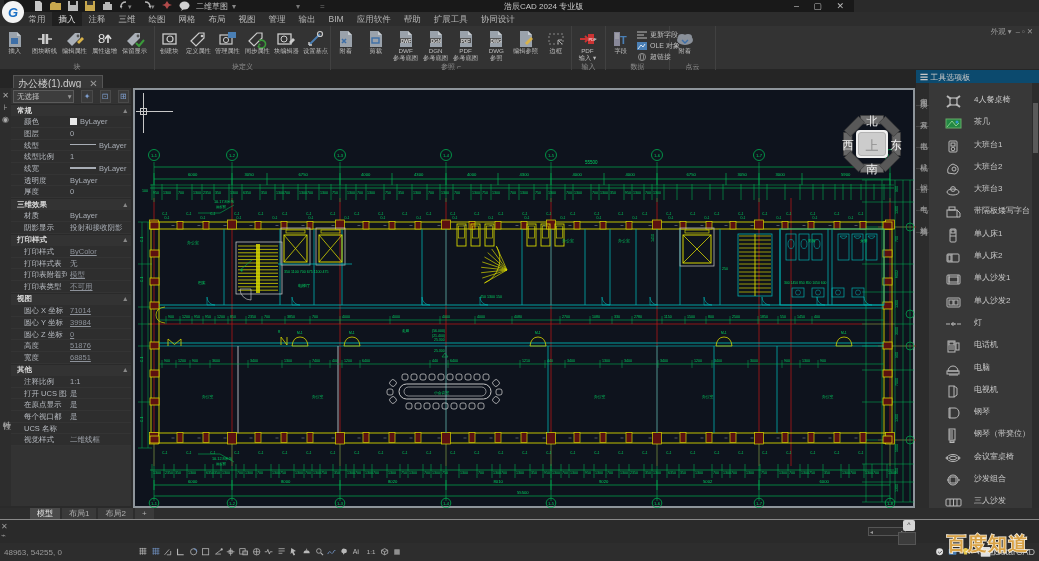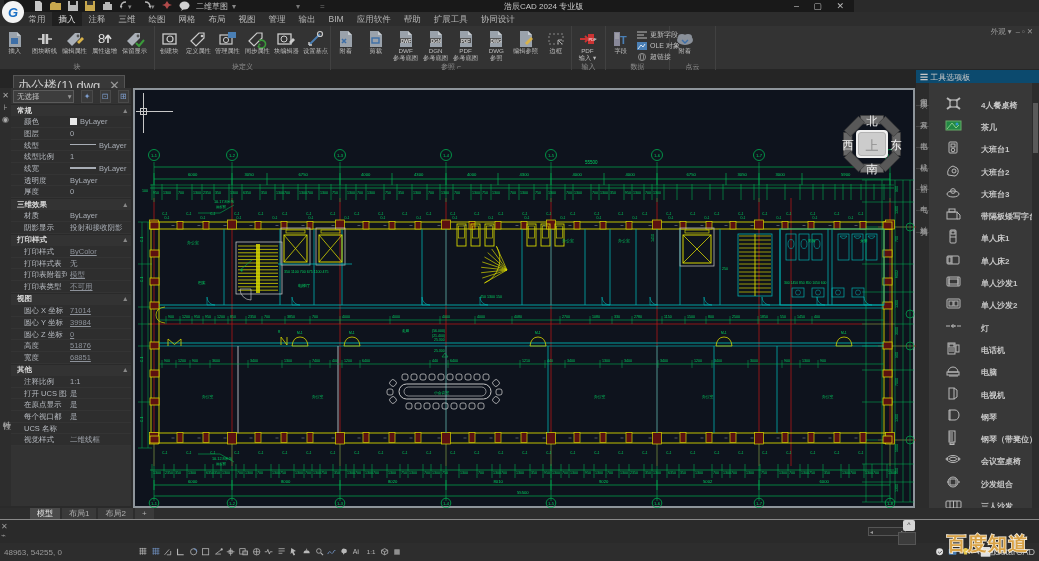--- a/index.html
+++ b/index.html
@@ -20,21 +20,21 @@
 #ribbon { position:absolute; left:0; top:26px; width:1039px; height:44px; background:#333333; border-bottom:1px solid #262626; display:flex; }
 .rgroup { position:relative; height:44px; border-right:1px solid #414141; display:flex; align-items:flex-start; padding-top:2px; }
 .ricon { width:30px; display:flex; flex-direction:column; align-items:center; margin-top:1px; }
 .rimg { height:19px; }
 .rlab { color:#bdbdbd; font-size:6.8px; line-height:6.8px; text-align:center; margin-top:0px; white-space:nowrap; transform:scale(0.92); }
 .rgl { position:absolute; bottom:0.5px; left:0; right:0; text-align:center; color:#8f8f8f; font-size:7px; line-height:7px; }
 .rmini { display:flex; flex-direction:column; justify-content:flex-start; gap:1px; margin-top:2px; }
 .rminirow { color:#c0c0c0; font-size:7px; display:flex; align-items:center; gap:2px; white-space:nowrap; }
 
 #doctabs { position:absolute; left:0; top:70px; width:916px; height:18px; background:#252525; }
-.dtab { position:absolute; left:13px; top:5px; height:13px; background:#383838; color:#cccccc; font-size:13px; padding:1px 4px; border:1px solid #555; border-bottom:none; }
+.dtab { position:absolute; left:13px; top:5px; height:13px; background:#383838; color:#cccccc; font-size:10px; padding:1px 4px; border:1px solid #555; border-bottom:none; }
 .dtab .x { color:#999; margin-left:5px; }
 
 #propstrip { position:absolute; left:0; top:88px; width:11px; height:418px; background:#2d2d2d; color:#aaa; }
 #propstrip .ic { font-size:8px; text-align:center; margin-top:3px; }
 #propstrip .vt { writing-mode:vertical-rl; font-size:8px; color:#b0b0b0; margin:290px auto 0; letter-spacing:2px; }
 #props { position:absolute; left:11px; top:88px; width:120px; height:418px; background:#333333; font-size:7.5px; color:#b6bac0; }
 #propsel { display:flex; align-items:center; height:16px; padding:1px 2px; gap:7px; }
 #propsel .combo { width:72px; height:13px; background:#3d3d3d; border:1px solid #5a5a5a; color:#c5c5c5; font-size:7.5px; padding:1px 3px; position:relative; }
 #propsel .combo:after { content:"▾"; position:absolute; right:2px; top:1px; color:#999; }
 #propsel .pbtn { width:13px; height:13px; border:1px solid #4a4a4a; background:#3a3a3a; color:#7f9fd0; font-size:8px; text-align:center; line-height:12px; }
@@ -54,21 +54,21 @@
 
 .cross-h { position:absolute; left:1px; top:21px; width:37px; height:1px; background:#c8c8c8; }
 .cross-v { position:absolute; left:8px; top:3px; width:1px; height:40px; background:#c8c8c8; }
 .cross-box { position:absolute; left:5px; top:18px; width:7px; height:7px; border:1px solid #c8c8c8; }
 
 #palette { position:absolute; left:916px; top:70px; width:123px; height:475px; background:#333333; }
 #palhead { height:13px; color:#c8c8c8; font-size:8px; padding:2px 4px; background:#0c4a6e; }
 #paltabs { position:absolute; left:0; top:13px; width:13px; bottom:0; background:#2c2c2c; }
 .ptab { writing-mode:vertical-rl; color:#9a9a9a; font-size:7.5px; padding:9px 2.5px; border-bottom:1px solid #454545; letter-spacing:1px; }
 #palitems { position:absolute; left:13px; top:13px; right:7px; bottom:0; background:#383838; overflow:hidden; padding-top:11px; }
-.pitem { display:flex; align-items:center; height:22.3px; padding-left:16px; gap:19px;font-weight:bold; }
+.pitem { display:flex; height:22.3px; padding-left:16px; gap:12px; }
 .plabel { color:#c8c8c8; font-size:8px; white-space:nowrap; }
 #palscroll { position:absolute; right:0; top:13px; width:7px; bottom:0; background:#2c2c2c; }
 #palthumb { position:absolute; right:1px; top:20px; width:5px; height:50px; background:#5a5a5a; }
 
 #laytabs { position:absolute; left:0; top:508px; width:1039px; height:11px; background:#2d2d2d; display:flex; align-items:center; padding-left:30px; gap:2px; }
 .ltab { color:#b0b0b0; font-size:8px; padding:0 7px; height:11px; line-height:11px; background:#3a3a3a; }
 .ltab.active { background:#4a4a4a; color:#e8e8e8; }
 
 #cmdline { position:absolute; left:0; top:519px; width:1039px; height:24px; background:#2a2a2a; border-top:1px solid #888; }
 #cmdbox { position:absolute; left:13px; top:1px; width:890px; height:22px; background:#232323; border:1px solid #444; color:#c8c8c8; font-family:"Liberation Mono",monospace; font-size:8px; padding:1px 4px; }

